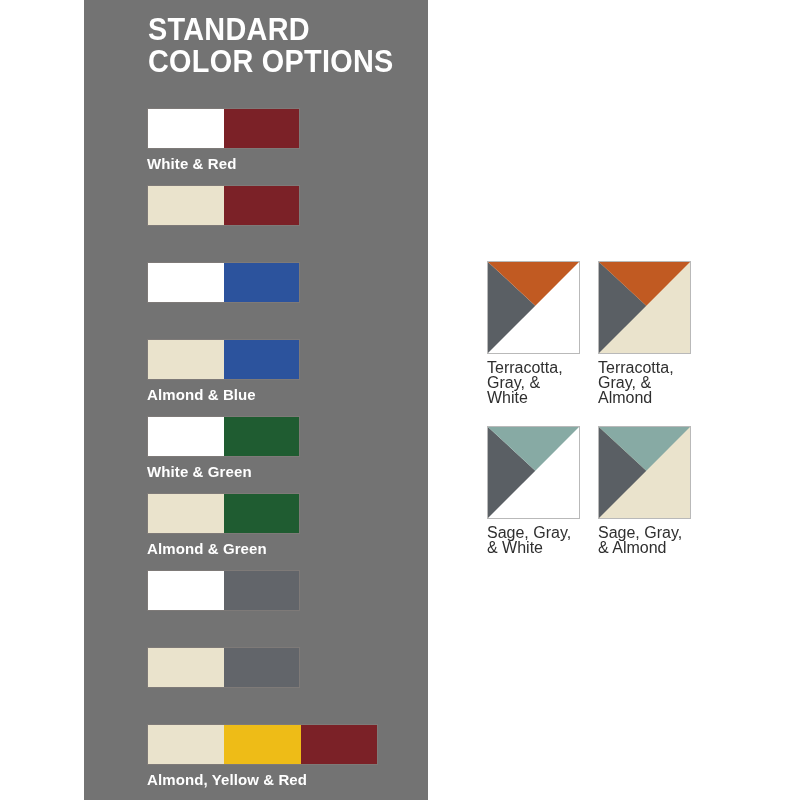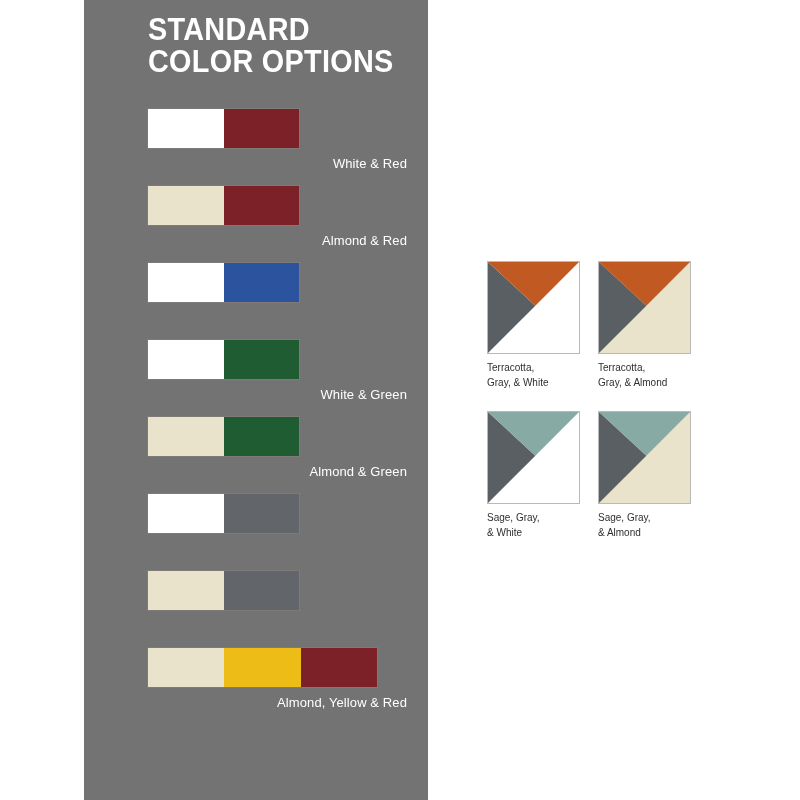--- a/index.html
+++ b/index.html
@@ -66,27 +66,26 @@
     width: 231px;
   }
 
   .swatch-cell {
     flex: 1 1 0;
     height: 100%;
   }
 
   .swatch-label {
     color: #ffffff;
-    font-size: 13px;
-    font-weight: normal;
+    font-size: 15px;
+    font-weight: bold;
     line-height: 19px;
     padding-top: 5px;
     letter-spacing: 0.1px;
     white-space: nowrap;
-    text-align: right;
   }
 
   
   #tile-grid {
     position: absolute;
     left: 487px;
     top: 261px;
     width: 210px;
   }
 
@@ -111,21 +110,21 @@
   }
 
   .tile svg {
     display: block;
     width: 100%;
     height: 100%;
   }
 
   .tile-label {
     color: #2f2f2f;
-    font-size: 10px;
+    font-size: 16px;
     line-height: 15px;
     padding-top: 6px;
     white-space: pre-line;
   }
 </style>
 </head>
 <body>
 
 <div id="black-panel">
 
@@ -138,27 +137,33 @@
           <div class="swatch-cell" style="background: rgb(255, 255, 255);"></div>
           <div class="swatch-cell" style="background: rgb(123, 33, 39);"></div>
         </div>
         <div class="swatch-label">White &amp; Red</div>
       </div>
       <div class="swatch-row">
         <div class="swatch-bar" style="border-color: rgb(126, 122, 120);">
           <div class="swatch-cell" style="background: rgb(234, 227, 204);"></div>
           <div class="swatch-cell" style="background: rgb(123, 33, 39);"></div>
         </div>
-        <div class="swatch-label">Almond &amp; Red</div>
       </div>
       <div class="swatch-row">
         <div class="swatch-bar" style="border-color: rgb(126, 122, 120);">
           <div class="swatch-cell" style="background: rgb(255, 255, 255);"></div>
           <div class="swatch-cell" style="background: rgb(44, 83, 157);"></div>
         </div>
+      </div>
+      <div class="swatch-row">
+        <div class="swatch-bar" style="border-color: rgb(126, 122, 120);">
+          <div class="swatch-cell" style="background: rgb(234, 227, 204);"></div>
+          <div class="swatch-cell" style="background: rgb(44, 83, 157);"></div>
+        </div>
+        <div class="swatch-label">Almond &amp; Blue</div>
       </div>
       <div class="swatch-row">
         <div class="swatch-bar" style="border-color: rgb(126, 122, 120);">
           <div class="swatch-cell" style="background: rgb(255, 255, 255);"></div>
           <div class="swatch-cell" style="background: rgb(31, 92, 49);"></div>
         </div>
         <div class="swatch-label">White &amp; Green</div>
       </div>
       <div class="swatch-row">
         <div class="swatch-bar" style="border-color: rgb(126, 122, 120);">

